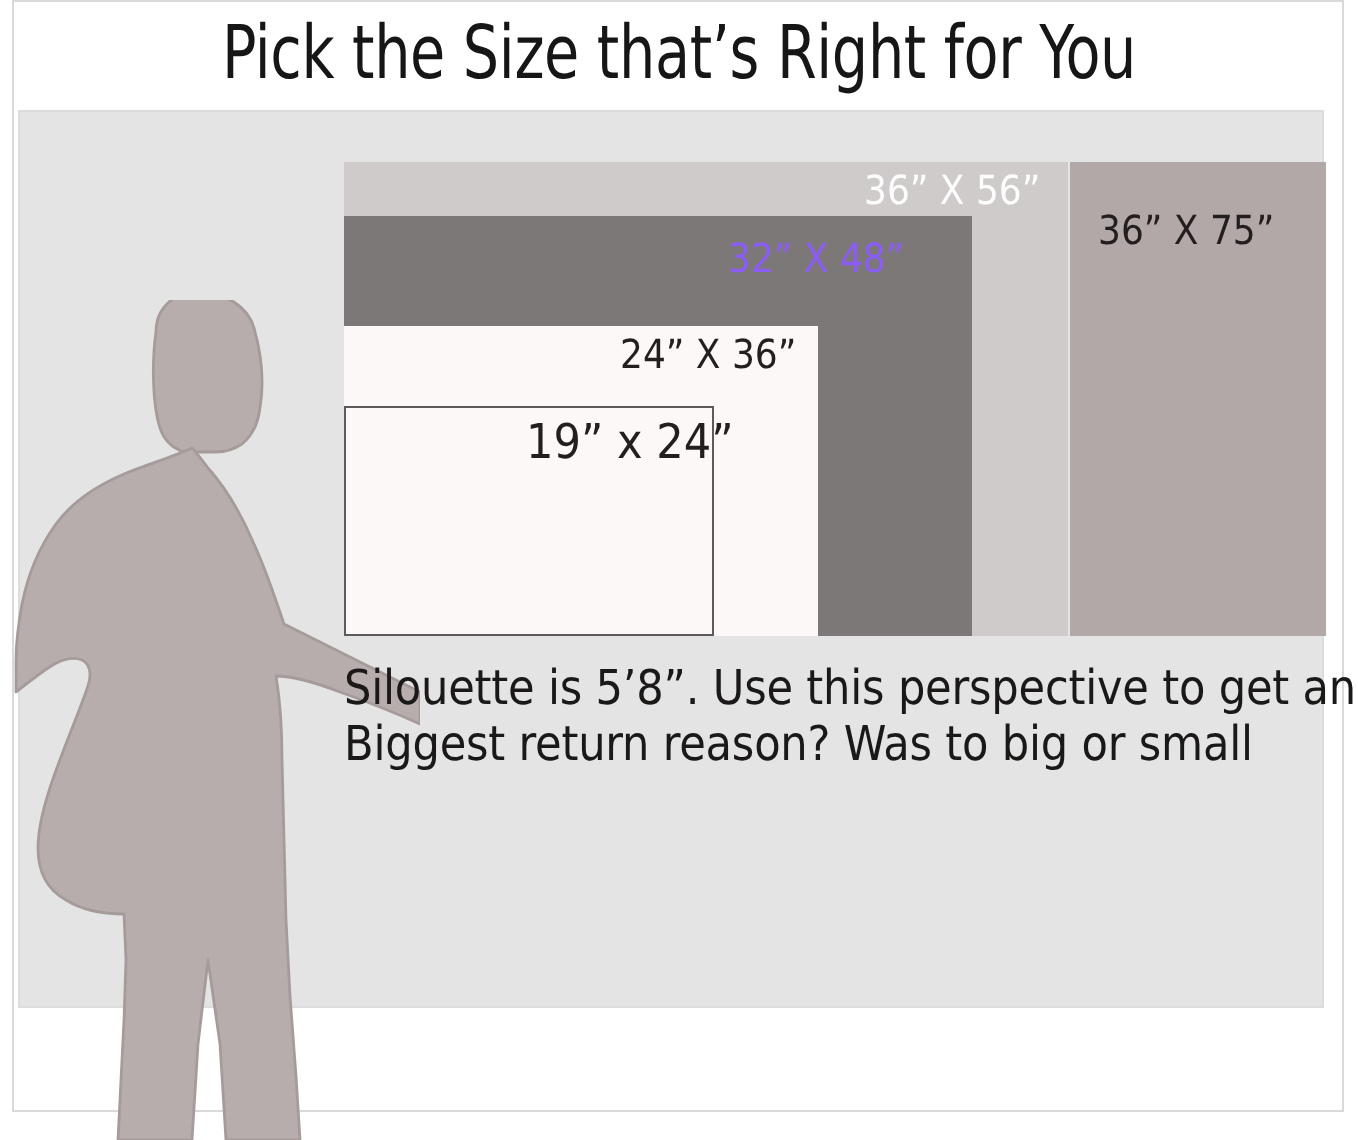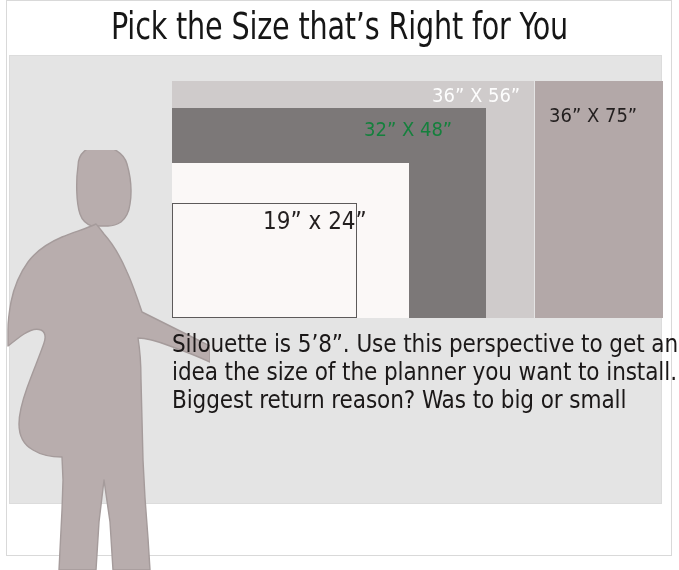--- a/index.html
+++ b/index.html
@@ -122,21 +122,21 @@
     margin-top: 20px;
   }
   .label-36x56 {
     left: 432px;
     top: 83px;
     color: #fdfdfd;
   }
   .label-32x48 {
     left: 364px;
     top: 117px;
-    color: #15803d;
+    color: #8b5cf6;
   }
   .label-24x36 {
     left: 310px;
     top: 165px;
     color: #231f1f;
   }
   .label-19x24 {
     left: 263px;
     top: 207px;
     color: #231f1f;
@@ -233,21 +233,21 @@
                C121,108 113,94 104,84
                C101,80 98,76 96,74 Z"></path>
     </g>
   </svg>
 
   <div class="rect rect-19x24"></div>
 
   <div class="size-label label-36x75">36” X 75”</div>
   <div class="size-label label-36x56">36” X 56”</div>
   <div class="size-label label-32x48">32” X 48”</div>
+  <div class="size-label label-24x36">24” X 36”</div>
   <div class="size-label label-19x24">19” x 24”</div>
 
   <div class="caption">
     <span class="caption-line">Silouette is 5’8”. Use this perspective to get an</span>
-    <span class="caption-line">idea the size of the planner you want to install.</span>
     <span class="caption-line">Biggest return reason? Was to big or small</span>
   </div>
 
 </div>
 
 </body></html>

